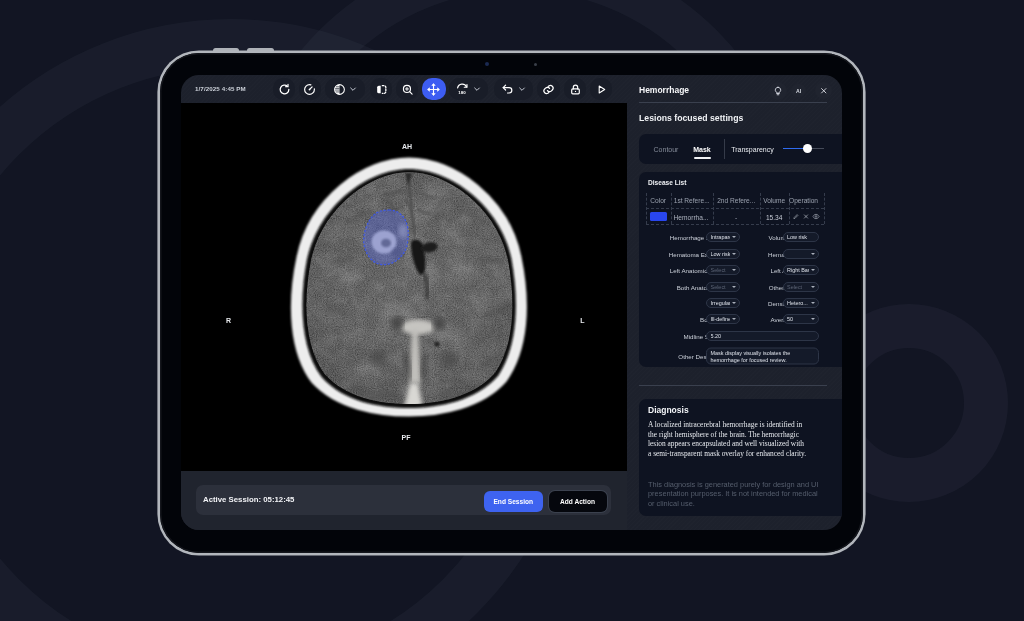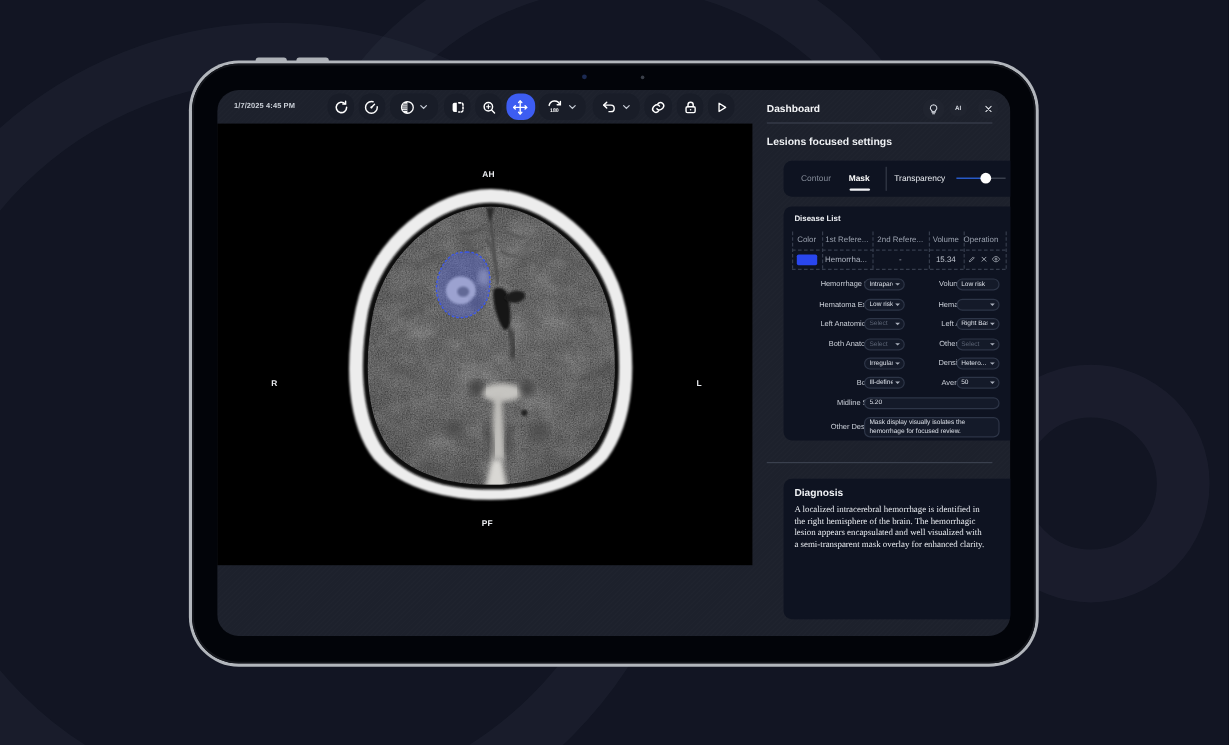--- a/index.html
+++ b/index.html
@@ -33,21 +33,21 @@
   .btn{position:absolute;top:19.5px;height:21px;border-radius:6px;font-size:6.6px;font-weight:bold;color:#fff;
        display:flex;align-items:center;justify-content:center;}
   .btn.end{left:302.5px;width:59.5px;background:#3e63f0;}
   .btn.add{left:367.5px;width:58px;background:#05070d;box-shadow:0 0 0 1px #3b414e;}
   
   .panel{position:absolute;left:446px;top:0;width:215px;height:455px;}
   .ph-title{position:absolute;left:12px;top:10px;font-size:8.5px;font-weight:bold;color:#f5f6f8;}
   .pico{position:absolute;background:#20242f;border-radius:50%;display:flex;align-items:center;justify-content:center;}
   .pdiv{position:absolute;left:12px;width:188px;height:1px;background:#3a404e;}
   .sect{position:absolute;left:12px;font-size:8.7px;font-weight:bold;color:#f0f2f5;}
-  .card{position:absolute;left:26px;width:210px;background:#0e1321;border-radius:7px;}
+  .card{position:absolute;left:12px;width:210px;background:#0e1321;border-radius:7px;}
   
   .tabtxt{position:absolute;font-size:7px;transform:translate(-50%,-50%);}
   .vline{position:absolute;width:1px;background:#353b49;}
   
   .dl-title{position:absolute;left:9px;top:6.5px;font-size:6.6px;font-weight:bold;color:#eef0f4;}
   .th{position:absolute;font-size:6.6px;color:#9aa1ae;transform:translate(-50%,-50%);white-space:nowrap;}
   .td{position:absolute;font-size:6.6px;color:#aeb4c0;transform:translate(-50%,-50%);white-space:nowrap;}
   .dash-h{position:absolute;left:7px;width:178px;height:0;border-top:1px dashed #353c4c;}
   .dash-v{position:absolute;width:0;border-left:1px dashed #353c4c;}
   
@@ -256,23 +256,29 @@
       </g>
 
       <path d="M208,107 C216,107 223,112 225.5,120 C228,127 227.5,134 226.5,140 C225.5,148 221,154 214,158.5 C206,163.5 195,163 189,155 C183,147.5 181.5,139 183.5,130 C185.5,121 190,113 196,109.5 C200,107.5 204,107 208,107 Z" fill="rgba(82,98,212,0.42)" stroke="#3a57ef" stroke-width="1.1" stroke-dasharray="2.2 1.6"></path>
     </svg>
     <div class="vlabel" style="left:226px;top:43px;">AH</div>
     <div class="vlabel" style="left:47.5px;top:217px;">R</div>
     <div class="vlabel" style="left:401.5px;top:217px;">L</div>
     <div class="vlabel" style="left:225px;top:333.5px;">PF</div>
   </div>
 
+  <div class="bstrip">
+    <div class="sbar"></div>
+    <div class="stext">Active Session: 05:12:45</div>
+    <div class="btn end">End Session</div>
+    <div class="btn add">Add Action</div>
+  </div>
 
   <div class="panel" id="panel">
-    <div class="ph-title">Dashboard</div>
+    <div class="ph-title">Hemorrhage</div>
     <div class="pico" style="left:142px;top:6.5px;width:18px;height:18px;">
       <svg width="10" height="10" viewBox="0 0 24 24" fill="none" stroke="#d6dae2" stroke-width="2.2" stroke-linecap="round">
         <path d="M9 18h6M10 21h4"></path>
           <path d="M12 3a6.5 6.5 0 0 0-4 11.6c.9.7 1 1.6 1 2.4h6c0-.8.1-1.7 1-2.4A6.5 6.5 0 0 0 12 3z"></path>
       </svg>
     </div>
     <div class="pico" style="left:164px;top:9px;width:15px;height:13px;border-radius:6.5px;font-size:5.2px;font-weight:bold;color:#d6dae2;">AI</div>
     <div class="pico" style="left:188px;top:7px;width:17px;height:17px;">
       <svg width="7.5" height="7.5" viewBox="0 0 24 24" fill="none" stroke="#e3e6ec" stroke-width="2.8" stroke-linecap="round">
         <path d="M5 5l14 14M19 5L5 19"></path>
@@ -402,15 +408,16 @@
       <div class="fbox" style="left:67px;top:184px;width:112.6px;height:17px;align-items:flex-start;padding-top:1px;">
         <span style="line-height:7px;">Mask display visually isolates the<br>hemorrhage for focused review.</span>
       </div>
     </div>
 
     <div class="pdiv" style="top:309.5px;"></div>
 
     <div class="card" style="top:324px;height:116.5px;">
       <div class="diag-title">Diagnosis</div>
       <div class="diag-body">A localized intracerebral hemorrhage is identified in<br>the right hemisphere of the brain. The hemorrhagic<br>lesion appears encapsulated and well visualized with<br>a semi-transparent mask overlay for enhanced clarity.</div>
+      <div class="diag-note">This diagnosis is generated purely for design and UI<br>presentation purposes. It is not intended for medical<br>or clinical use.</div>
     </div>
   </div>
 </div>
 
 </body></html>

